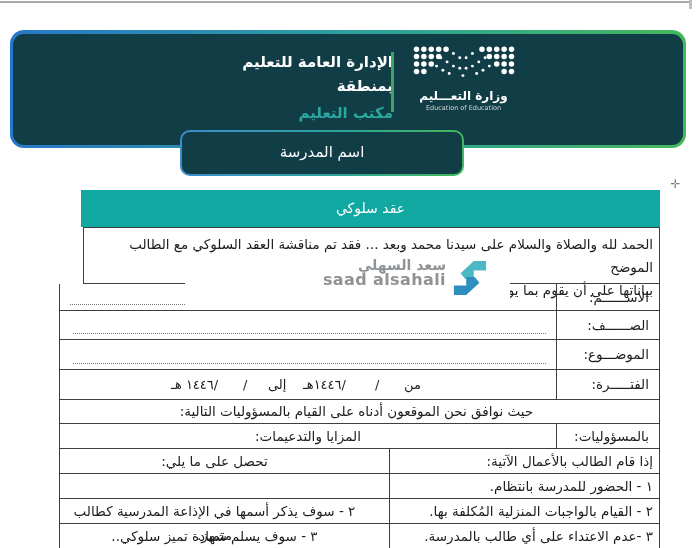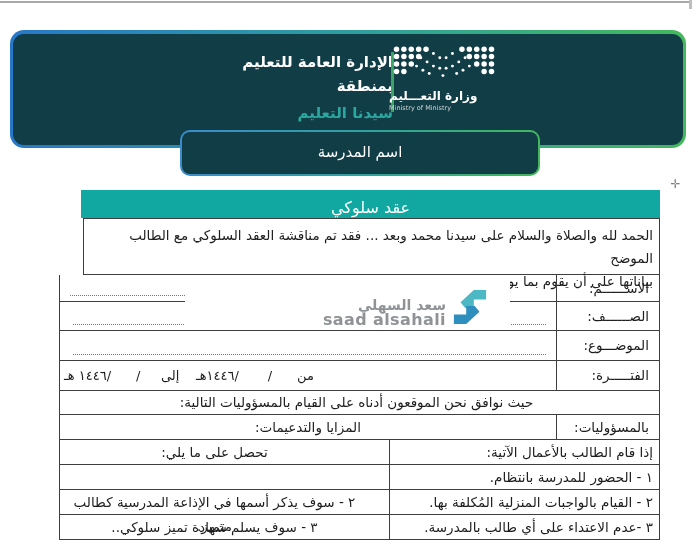--- a/index.html
+++ b/index.html
@@ -13,79 +13,79 @@
 
   
   .band-wrap { position:absolute; left:10px; top:30px; width:676px; height:118px;
     border-radius:14px; padding:4px 3px 3px 3px; z-index:2;
     background:linear-gradient(90deg,#2878c8 0%, #2fa29a 55%, #44b85a 100%); }
   .band { width:100%; height:100%; background:#113d46; border-radius:11px; position:relative; }
   .admin-text { position:absolute; left:140px; top:16px; width:240px; direction:rtl;
     text-align:right; color:#ffffff; font-size:15px; font-weight:bold; line-height:24px; }
   .office-text { color:#2aa79e; font-size:15px; font-weight:bold; margin-top:3px; }
   .vsep { position:absolute; left:378px; top:18px; width:3px; height:60px; background:#3aa564; }
-  .logo-block { position:absolute; left:376px; top:11px; width:125px; text-align:left; }
+  .logo-block { position:absolute; left:388px; top:11px; width:125px; text-align:center; }
   .moe-ar { color:#ffffff; font-size:12px; font-weight:bold; margin-top:2px; letter-spacing:1px; }
   .moe-en { color:#cfd8d9; font-size:6.5px; margin-top:1px; }
 
   
-  .school-wrap { position:absolute; left:180px; top:130px; width:360px; height:46px;
+  .school-wrap { position:absolute; left:180px; top:130px; width:284px; height:46px;
     border-radius:10px; padding:2px; z-index:3;
     background:linear-gradient(90deg,#3b8ccd 0%, #2fa29a 55%, #44b85a 100%); }
   .school { width:100%; height:100%; background:#113d46; border-radius:8px;
     color:#fff; font-size:15px; text-align:center; line-height:41px; direction:rtl; }
 
   
   .handle { position:absolute; left:668px; top:177px; width:15px; height:15px;
     color:#7d7d7d; font-size:12px; line-height:15px; text-align:center; }
 
   
   .ctable { position:absolute; left:59px; top:190px; width:601px; z-index:1; direction:rtl; }
-  .ttitle { width:579px; height:28px; background:#10a8a0; color:#fff; font-size:16px;
+  .ttitle { width:579px; height:37px; background:#10a8a0; color:#fff; font-size:14px;
     text-align:center; line-height:36px; }
   .trow { position:relative; display:flex; border-left:1px solid #3e3e3e;
     border-right:1px solid #3e3e3e; border-bottom:1px solid #3e3e3e;
     font-size:13.5px; color:#1d1d1d; }
   .para { border-top:1px solid #3e3e3e; height:57px; display:block;
     padding:5px 6px 0 6px; text-align:right; line-height:23px;margin-left:24px; }
   .lblcell { width:103px; border-left:1px solid #3e3e3e; text-align:right;
     padding-left:4px; padding-right:10px; }
   .fillcell { flex:1; position:relative; }
   .dotted { position:absolute; bottom:5px; border-bottom:1.6px dotted #777; }
-  .preval { white-space:pre; text-align:left; padding-left:4px; font-size:13px; }
+  .preval { white-space:pre; text-align:center; padding-left:4px; font-size:13px; }
   .fullcell { flex:1; text-align:center; padding-right:6px; }
   .centercell { flex:1; text-align:center; }
   .rcell { width:270px; border-left:1px solid #3e3e3e; text-align:right; padding:0 6px;margin-left:20px; }
   .lcell { flex:1; text-align:center; padding:0 8px; }
   .h27{height:27px;line-height:26px;} .h29{height:29px;line-height:28px;}
   .h30{height:30px;line-height:29px;} .h24{height:24px;line-height:23px;}
   .h25{height:25px;line-height:24px;}
 
   
-  .wm { position:absolute; left:185px; top:277px; width:325px; height:50px; background:#fff;
-    z-index:4; display:flex; direction:rtl; align-items:flex-end; padding-right:22px; }
+  .wm { position:absolute; left:185px; top:258px; width:325px; height:50px; background:#fff;
+    z-index:4; display:flex; direction:rtl; align-items:flex-start; padding-right:22px; }
   .wm-text { margin-right:6px; direction:rtl; text-align:right; }
   .wm-ar { color:#8f9396; font-size:14px; font-weight:bold; line-height:15px; }
   .wm-en { color:#8f9396; font-size:16px; font-weight:bold; letter-spacing:0.4px;
     direction:ltr; line-height:14px; font-family:"DejaVu Sans", sans-serif; }
 </style>
 </head>
 <body>
 
 <div class="stage">
 
   <div class="topline"></div>
   <div class="topright-tick"></div>
 
   <div class="band-wrap">
     <div class="band">
       <div class="admin-text">
         <div>الإدارة العامة للتعليم</div>
         <div>بمنطقة</div>
-        <div class="office-text">سيدنا التعليم</div>
+        <div class="office-text">مكتب التعليم</div>
       </div>
       <div class="vsep"></div>
       <div class="logo-block">
         <svg width="110" height="38" viewBox="0 0 100 36">
           <g fill="#ffffff">
             <circle cx="5" cy="4" r="2.6"></circle>
               <circle cx="12" cy="4" r="2.6"></circle>
               <circle cx="19" cy="4" r="2.6"></circle>
               <circle cx="26" cy="4" r="2.6"></circle>
               <circle cx="33" cy="4" r="2.6"></circle>
@@ -127,21 +127,21 @@
             <circle cx="24" cy="20" r="1.4"></circle>
               <circle cx="30" cy="24" r="1.4"></circle>
               <circle cx="36" cy="27" r="1.4"></circle>
               <circle cx="49" cy="29" r="1.4"></circle>
             <circle cx="62" cy="27" r="1.4"></circle>
               <circle cx="68" cy="24" r="1.4"></circle>
               <circle cx="74" cy="20" r="1.4"></circle>
           </g>
         </svg>
         <div class="moe-ar">وزارة التعـــليم</div>
-        <div class="moe-en">Ministry of Ministry</div>
+        <div class="moe-en">Education of Education</div>
       </div>
     </div>
   </div>
 
   <div class="school-wrap">
     <div class="school">اسم المدرسة</div>
   </div>
 
   <div class="handle">✛</div>
 

